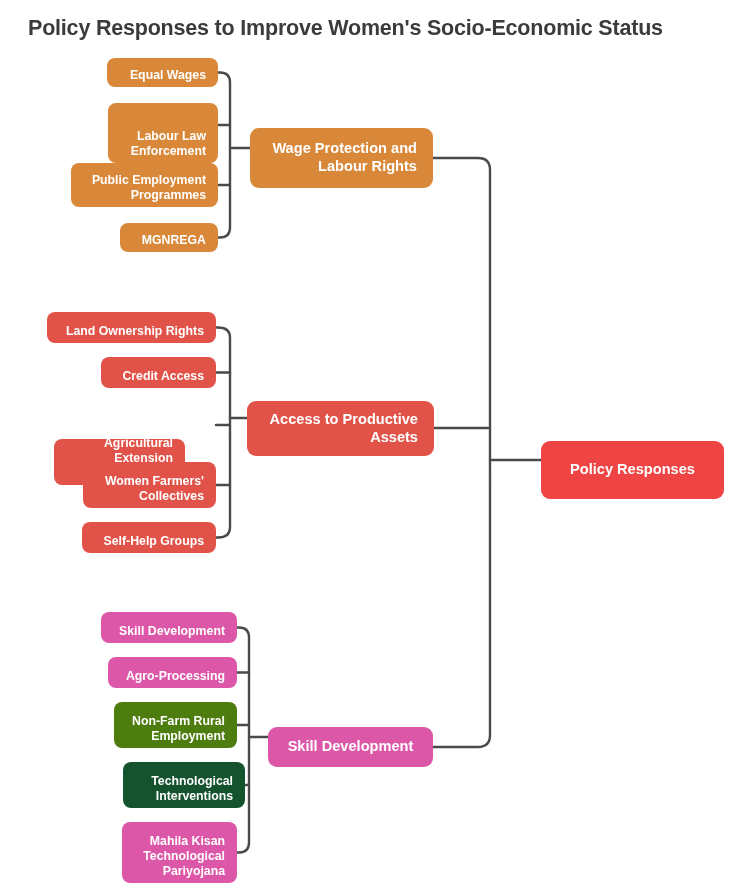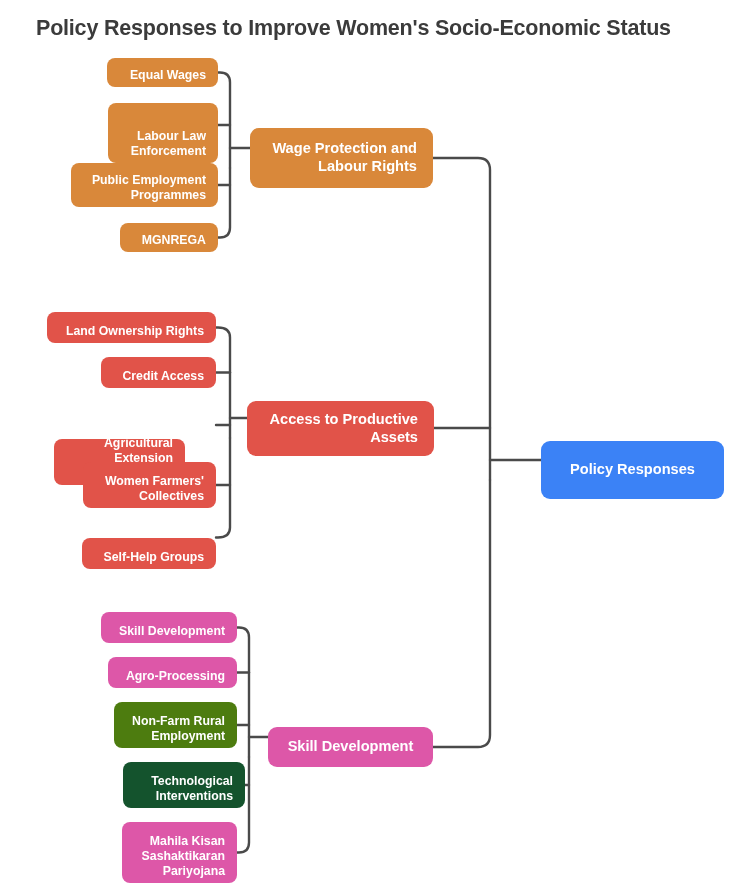--- a/index.html
+++ b/index.html
@@ -16,21 +16,21 @@
     -webkit-font-smoothing: antialiased;
   }
   #canvas {
     position: absolute;
     inset: 0;
     width: 751px;
     height: 892px;
   }
   #title {
     position: absolute;
-    left: 36px;
+    left: 28px;
     top: 16px;
     font-size: 21.5px;
     font-weight: bold;
     color: #3b3b3b;
     letter-spacing: -0.2px;
     white-space: nowrap;
   }
   svg.links {
     position: absolute;
     left: 0;
@@ -136,41 +136,41 @@
   </div>
   <div class="node leaf" style="left:101px; top:357px; width:115px; height:31px; background:#e15349;">
     <span>Credit Access</span>
   </div>
   <div class="node leaf" style="left:54px; top:402px; width:131px; height:46px; background:#e15349;margin-top:37px;">
     <span>Agricultural Extension Services</span>
   </div>
   <div class="node leaf" style="left:83px; top:462px; width:133px; height:46px; background:#e15349;">
     <span>Women Farmers' Collectives</span>
   </div>
-  <div class="node leaf" style="left:82px; top:522px; width:134px; height:31px; background:#e15349;margin-top:16px;">
+  <div class="node leaf" style="left:82px; top:522px; width:134px; height:31px; background:#e15349;">
     <span>Self-Help Groups</span>
   </div>
 
   <div class="node branch" style="left:268px; top:727px; width:165px; height:40px; background:#dd57a8; justify-content:center; text-align:center;">
     <span>Skill Development</span>
   </div>
 
   <div class="node leaf" style="left:101px; top:612px; width:136px; height:31px; background:#dd57a8;">
     <span>Skill Development</span>
   </div>
   <div class="node leaf" style="left:108px; top:657px; width:129px; height:31px; background:#dd57a8;">
     <span>Agro-Processing</span>
   </div>
   <div class="node leaf" style="left:114px; top:702px; width:123px; height:46px; background:#4d7c0f;">
     <span>Non-Farm Rural Employment</span>
   </div>
   <div class="node leaf" style="left:123px; top:762px; width:122px; height:46px; background:#14532d;">
     <span>Technological Interventions</span>
   </div>
   <div class="node leaf" style="left:122px; top:822px; width:115px; height:61px; background:#dd57a8;">
-    <span>Mahila Kisan Sashaktikaran Pariyojana</span>
+    <span>Mahila Kisan Technological Pariyojana</span>
   </div>
 
-  <div class="node root" style="left:541px; top:441px; width:183px; height:58px; background:#3b82f6;">
+  <div class="node root" style="left:541px; top:441px; width:183px; height:58px; background:#ef4444;">
     <span>Policy Responses</span>
   </div>
 
 </div>
 
 </body></html>

